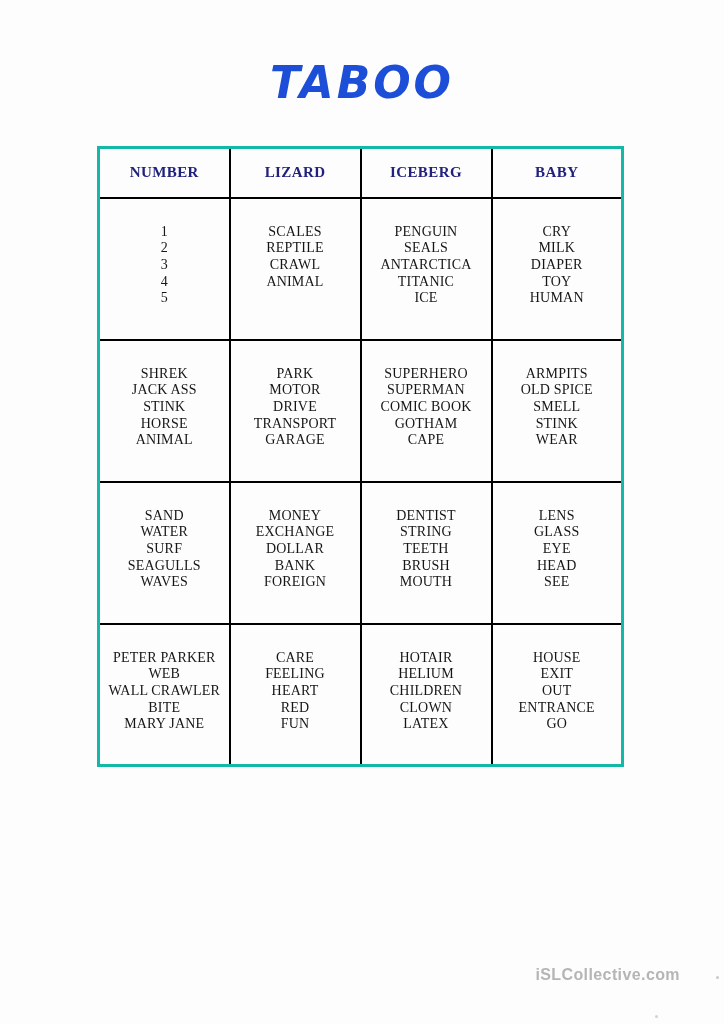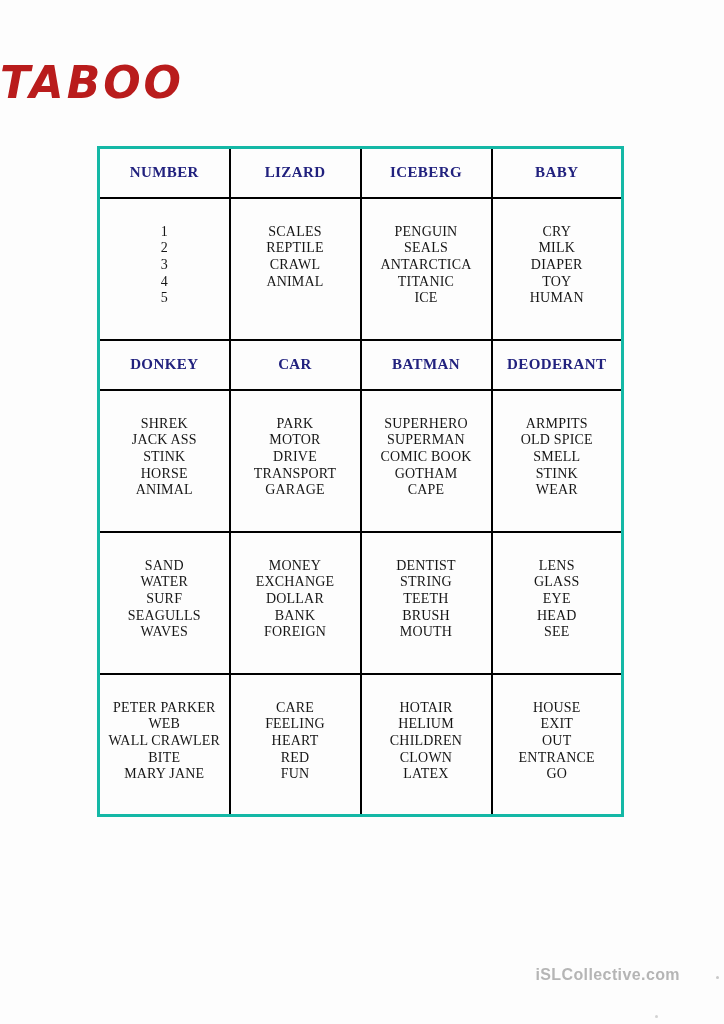--- a/index.html
+++ b/index.html
@@ -10,26 +10,27 @@
     height: 1024px;
     background: #fdfdfd;
     overflow: hidden;
     font-family: "Liberation Serif", serif;
   }
   .title {
     position: absolute;
     top: 57px;
     left: 0;
     width: 100%;
+    text-align: center;
     font-family: "DejaVu Sans", sans-serif;
     font-style: italic;
     font-weight: bold;
     font-size: 44px;
     letter-spacing: 3px;
-    color: #b91c1c;
+    color: #1d4ed8;
   }
   table.taboo-table {
     position: absolute;
     left: 97px;
     top: 146px;
     width: 527px;
     border-collapse: collapse;
     table-layout: fixed;
     border: 3px solid #14b8a6;
   }
@@ -114,26 +115,20 @@
           </td>
           <td class="words-cell">
             <div class="word">CRY</div>
             <div class="word">MILK</div>
             <div class="word">DIAPER</div>
             <div class="word">TOY</div>
             <div class="word">HUMAN</div>
           </td>
         </tr>
         <tr>
-          <td class="header-cell">DONKEY</td>
-          <td class="header-cell">CAR</td>
-          <td class="header-cell">BATMAN</td>
-          <td class="header-cell">DEODERANT</td>
-        </tr>
-        <tr>
           <td class="words-cell">
             <div class="word">SHREK</div>
             <div class="word">JACK ASS</div>
             <div class="word">STINK</div>
             <div class="word">HORSE</div>
             <div class="word">ANIMAL</div>
           </td>
           <td class="words-cell">
             <div class="word">PARK</div>
             <div class="word">MOTOR</div>

